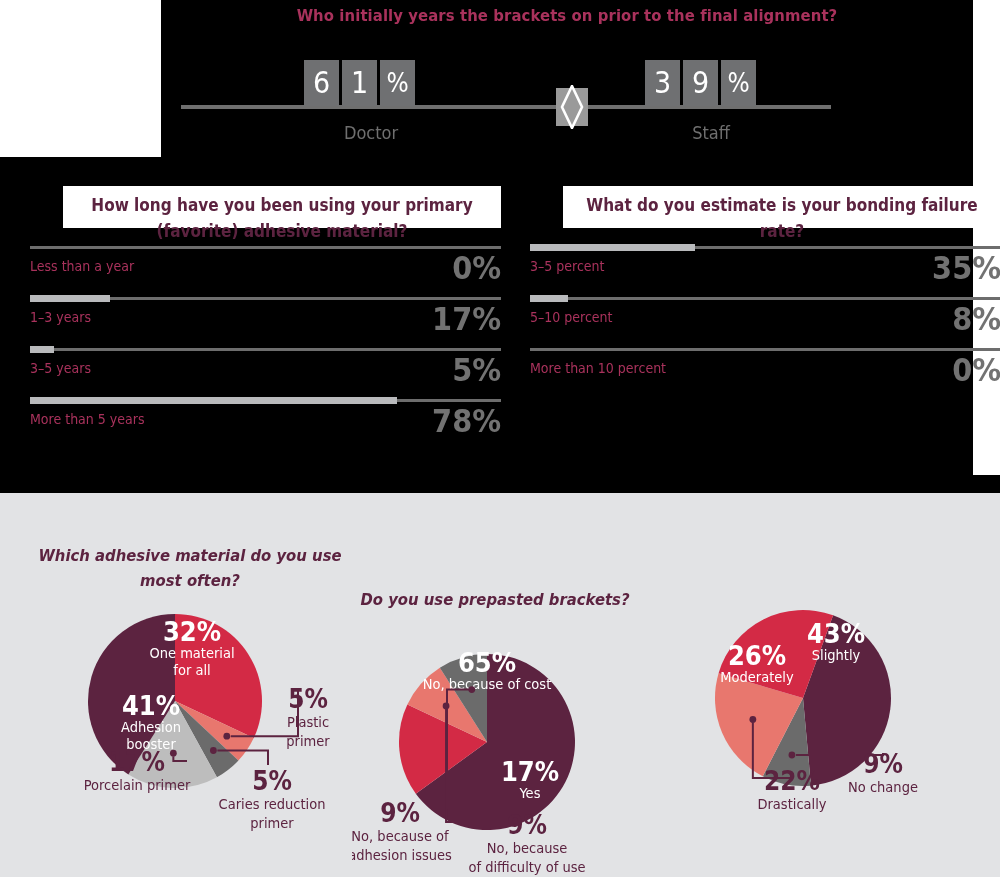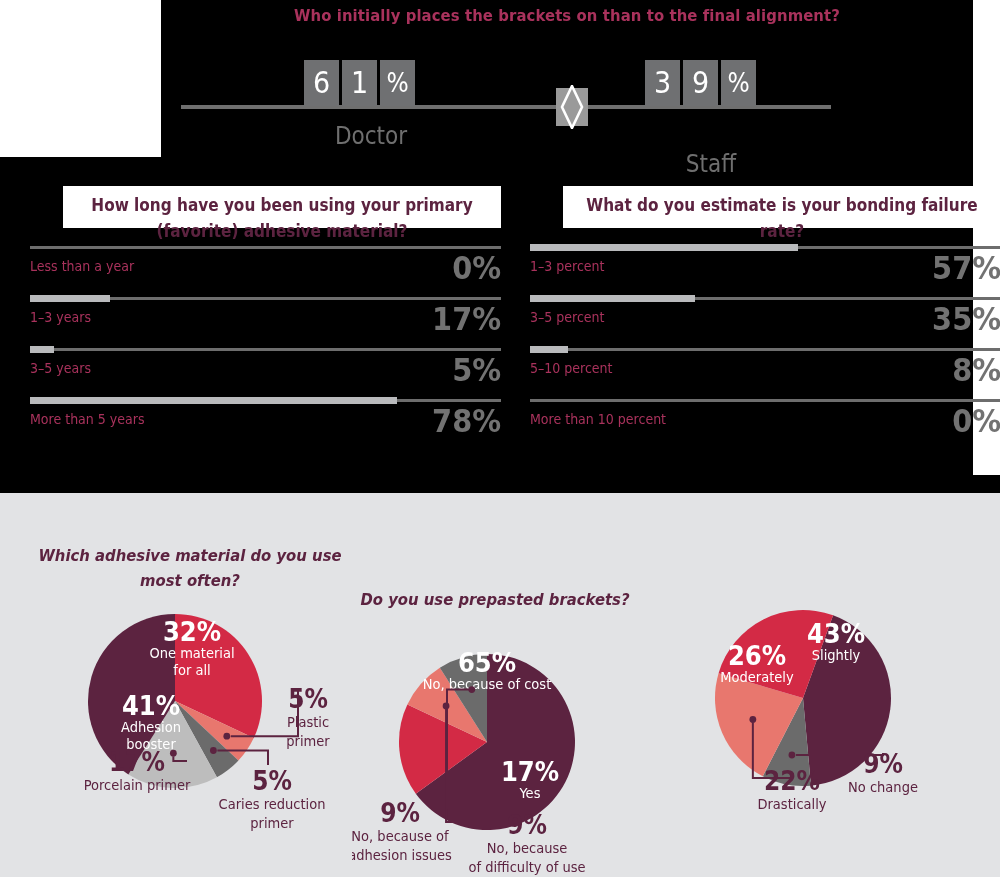--- a/index.html
+++ b/index.html
@@ -28,24 +28,24 @@
   .digit-group{position:absolute;top:60px;display:flex;gap:3px;}
   .digit-group.left{left:143px;}
   .digit-group.right{left:484px;}
   .digit-tile{
     width:35px;height:46px;background:#6f7072;color:#fff;
     display:flex;align-items:center;justify-content:center;
     font-size:30px;font-weight:400;line-height:1;
   }
   .digit-tile.pct{font-size:26px;}
   .slider-label{
-    position:absolute;top:122px;color:#6f6f6f;font-size:24px;text-align:center;width:160px;
+    position:absolute;top:122px;color:#6f6f6f;font-size:18px;text-align:center;width:160px;
   }
   .slider-label.left{left:130px;}
-  .slider-label.right{left:470px;margin-top:28px;}
+  .slider-label.right{left:470px;}
   #slider-handle{
     position:absolute;left:395px;top:88px;width:32px;height:38px;background:#9a9a9a;
   }
   #slider-handle svg{position:absolute;left:2px;top:-3px;}
 
   
   .bar-panel{position:absolute;top:186px;width:438px;padding-left:33px;}
   #bar-panel-left{left:30px;}
   #bar-panel-right{left:530px;}
   .bar-title-box{
@@ -89,21 +89,21 @@
 </head>
 <body>
 
 <div class="stage">
 
   <div id="black-canvas"></div>
   <div id="white-notch-left"></div>
   <div id="white-notch-right"></div>
 
   <div id="slider-module">
-    <div id="slider-question">Who initially places the brackets on than to the final alignment?</div>
+    <div id="slider-question">Who initially years the brackets on prior to the final alignment?</div>
 
     <div class="slider-track"></div>
 
     <div class="digit-group left">
       <span class="digit-tile">6</span>
       <span class="digit-tile">1</span>
       <span class="digit-tile pct">%</span>
     </div>
 
     <div class="digit-group right">
@@ -152,26 +152,20 @@
         <div class="bar-value">78%</div>
       </div>
     </div>
   </div>
 
   <div class="bar-panel" id="bar-panel-right">
     <div class="bar-title-box">
       <div class="bar-title-text">What do you estimate is your bonding failure rate?</div>
     </div>
     <div class="bars">
-      <div class="bar-row">
-        <div class="bar-track"></div>
-        <div class="bar-fill" style="width: 57%;"></div>
-        <div class="bar-label">1–3 percent</div>
-        <div class="bar-value">57%</div>
-      </div>
       <div class="bar-row">
         <div class="bar-track"></div>
         <div class="bar-fill" style="width: 35%;"></div>
         <div class="bar-label">3–5 percent</div>
         <div class="bar-value">35%</div>
       </div>
       <div class="bar-row">
         <div class="bar-track"></div>
         <div class="bar-fill" style="width: 8%;"></div>
         <div class="bar-label">5–10 percent</div>

